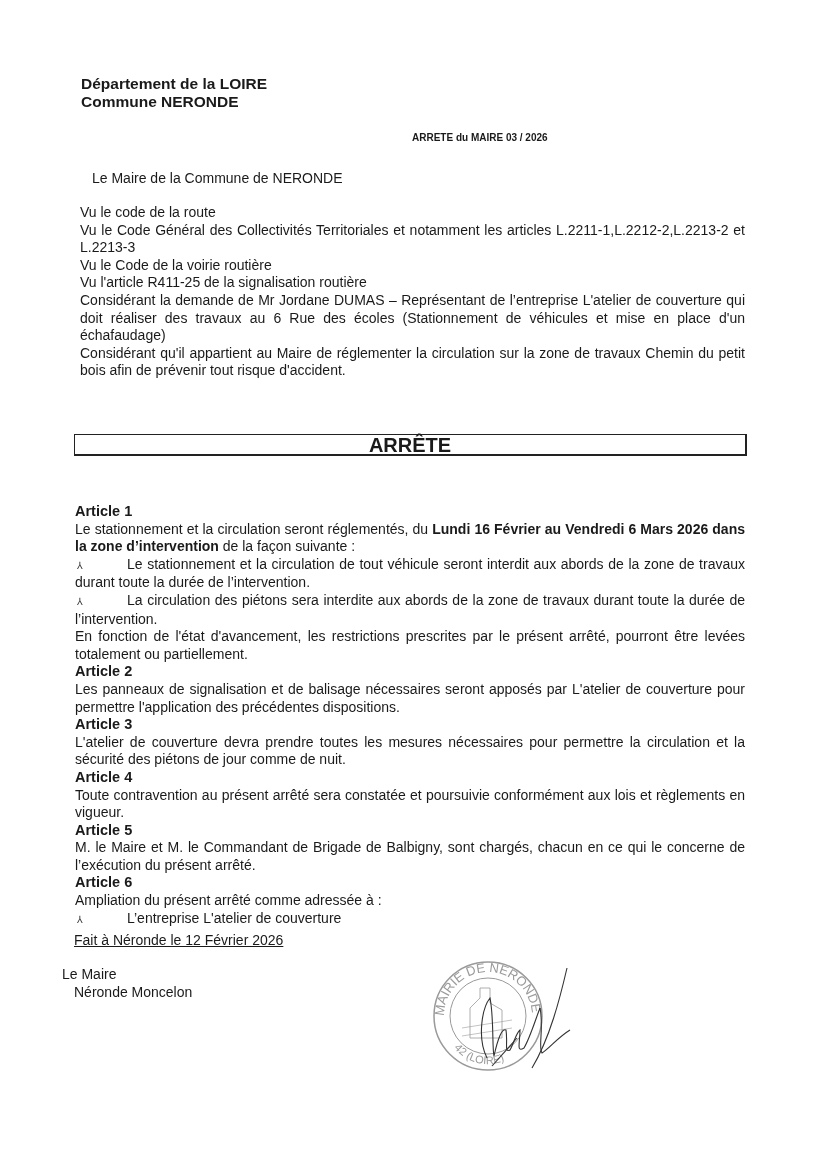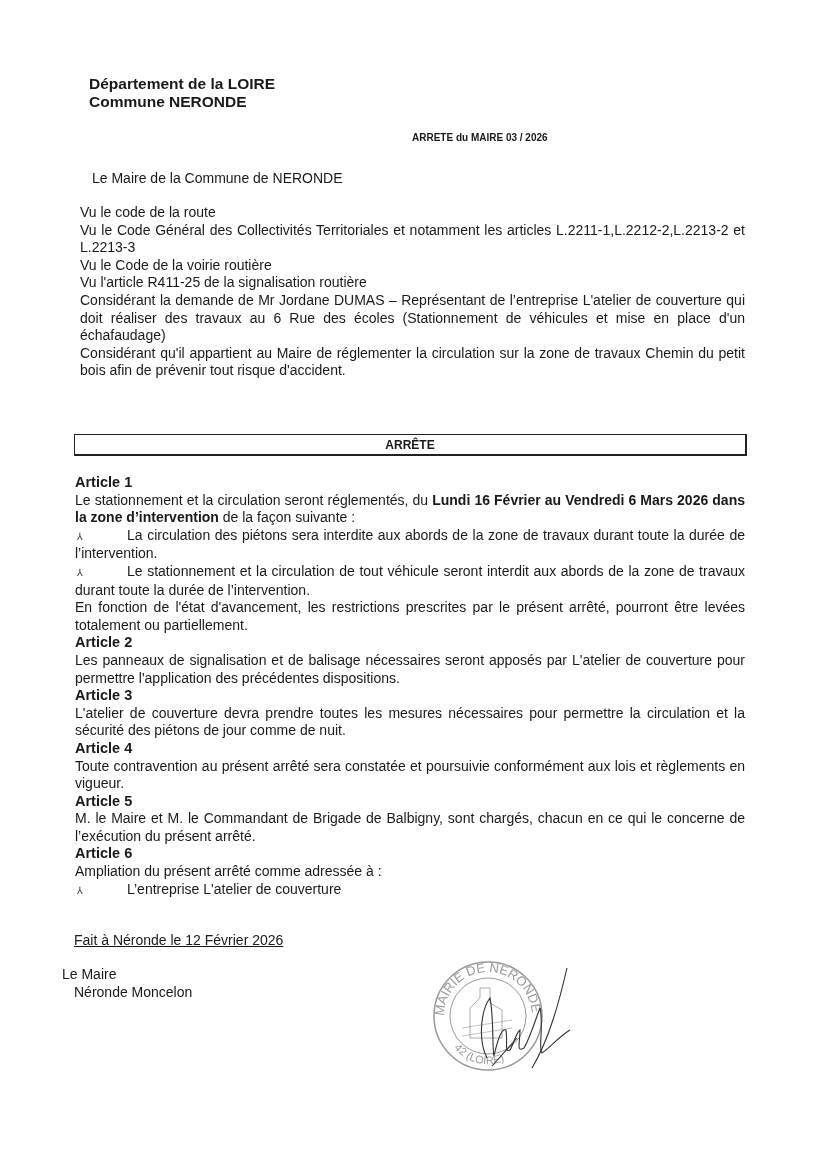--- a/index.html
+++ b/index.html
@@ -1,27 +1,27 @@
 <!DOCTYPE html>
 <html><head>
 <meta charset="utf-8">
 <style>
   html, body { margin:0; padding:0; background:#ffffff; }
   body { width:827px; height:1169px; position:relative; overflow:hidden;
          font-family:"Liberation Sans", sans-serif; color:#1a1a1a; }
   .abs { position:absolute; }
-  .hdr { left:89px; font-weight:bold; font-size:15.5px; line-height:18px; }
+  .hdr { left:81px; font-weight:bold; font-size:15.5px; line-height:18px; }
   .title { left:412px; top:132px; font-weight:bold; font-size:10px; }
   .txt { font-size:14px; line-height:17.6px; }
   .just { text-align:justify; text-align-last:left; }
   .block { left:80px; width:665px; }
   .box { left:74px; top:434px; width:673px; height:22px; border:1.5px solid #222;
          border-right-width:2px; border-bottom-width:2px; box-sizing:border-box;
-         text-align:center; font-weight:bold; font-size:12px; line-height:20px; }
-  .body2 { left:75px; width:670px; }
+         text-align:center; font-weight:bold; font-size:20px; line-height:20px; }
+  .body2 { left:75px; width:670px;margin-top:29px; }
   .art { font-weight:bold; font-size:14.5px; line-height:17.6px; }
   .bullet { display:inline-block; width:50px; font-size:10px; color:#333; padding-left:2px; }
   .bold { font-weight:bold; }
   .stamp { left:432px; top:958px; }
 </style>
 </head>
 <body>
 
 <div class="abs hdr" style="top:75px">Département de la LOIRE</div>
 <div class="abs hdr" style="top:93px">Commune NERONDE</div>
@@ -39,22 +39,22 @@
   <div>Considérant qu'il appartient au Maire de réglementer la circulation sur la zone de travaux Chemin du petit bois afin de prévenir tout risque d'accident.</div>
 </div>
 
 <div class="abs box">
   <span>ARRÊTE</span>
 </div>
 
 <div class="abs body2 txt just" style="top:474px;">
   <div class="art">Article 1</div>
   <div><span>Le stationnement et la circulation seront réglementés, du </span><span class="bold">Lundi 16 Février au Vendredi 6 Mars 2026 dans la zone d’intervention</span><span> de la façon suivante :</span></div>
+  <div><span class="bullet">⅄</span><span>Le stationnement et la circulation de tout véhicule seront interdit aux abords de la zone de travaux durant toute la durée de l’intervention.</span></div>
   <div><span class="bullet">⅄</span><span>La circulation des piétons sera interdite aux abords de la zone de travaux durant toute la durée de l’intervention.</span></div>
-  <div><span class="bullet">⅄</span><span>Le stationnement et la circulation de tout véhicule seront interdit aux abords de la zone de travaux durant toute la durée de l’intervention.</span></div>
   <div>En fonction de l'état d'avancement, les restrictions prescrites par le présent arrêté, pourront être levées totalement ou partiellement.</div>
 
   <div class="art">Article 2</div>
   <div>Les panneaux de signalisation et de balisage nécessaires seront apposés par L'atelier de couverture pour permettre l'application des précédentes dispositions.</div>
 
   <div class="art">Article 3</div>
   <div>L'atelier de couverture devra prendre toutes les mesures nécessaires pour permettre la circulation et la sécurité des piétons de jour comme de nuit.</div>
 
   <div class="art">Article 4</div>
   <div>Toute contravention au présent arrêté sera constatée et poursuivie conformément aux lois et règlements en vigueur.</div>

